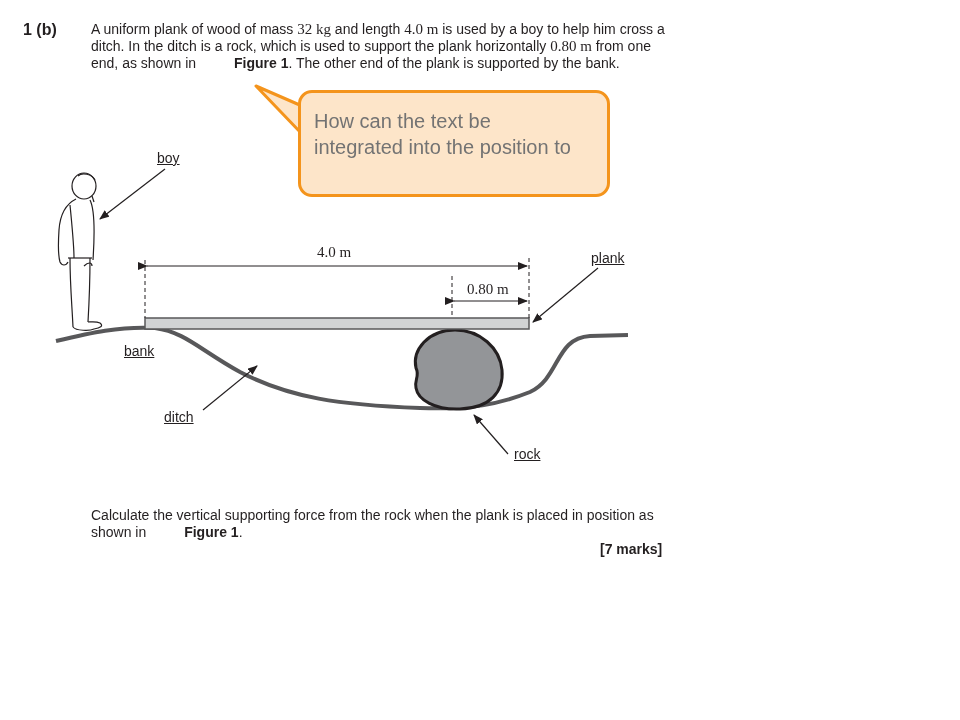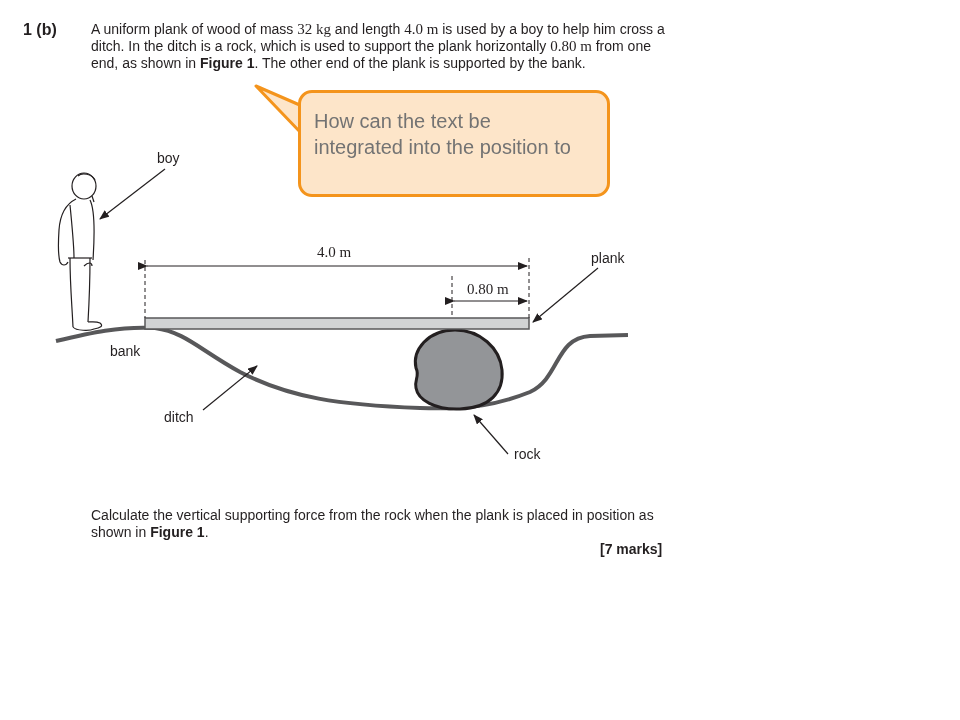--- a/index.html
+++ b/index.html
@@ -1,26 +1,26 @@
 <!DOCTYPE html>
 <html><head>
 <meta charset="utf-8">
 <style>
   html, body { margin: 0; padding: 0; background: #ffffff; }
   body { width: 960px; height: 720px; position: relative; overflow: hidden;
          font-family: "Liberation Sans", sans-serif; color: #231f20; }
   .qnum { position: absolute; left: 23px; top: 21px; font-weight: bold; font-size: 16px; }
   .para { position: absolute; left: 91px; top: 21px; width: 590px; font-size: 14px; line-height: 17px; }
   .serif { font-family: "Liberation Serif", serif; font-size: 15px; margin-top: 17px; }
-  b { font-weight: bold; }
+  b { font-weight: bold; margin-left: 34px; }
   .callout { position: absolute; left: 298px; top: 90px; width: 312px; height: 107px;
              background: #fde5c9; border: 3px solid #f4941c; border-radius: 14px; box-sizing: border-box; }
   .callout-text { position: absolute; left: 13px; top: 15px; font-size: 20px; line-height: 26px; color: #737373; }
   .diagram { position: absolute; left: 0; top: 0; }
-  .lbl { position: absolute; font-size: 14px; }
+  .lbl { position: absolute; font-size: 14px; text-decoration: underline; }
   .lbl-serif { position: absolute; font-family: "Liberation Serif", serif; font-size: 15px; }
   .question { position: absolute; left: 91px; top: 507px; width: 590px; font-size: 14px; line-height: 17px; }
   .marks { position: absolute; left: 600px; top: 541px; font-size: 14px; font-weight: bold; }
 </style>
 </head>
 <body>
 
 <div class="qnum">1 (b)</div>
 
 <div class="para"><span>A uniform plank of wood of mass </span><span class="serif">32 kg</span><span> and length </span><span class="serif">4.0 m</span><span> is used by a boy to help him cross a ditch.  In the ditch is a rock, which is used to support the plank horizontally </span><span class="serif">0.80 m</span><span> from one end, as shown in </span><b>Figure 1</b><span>.  The other end of the plank is supported by the bank.</span></div>
@@ -68,21 +68,21 @@
 
 <div class="callout">
   <div class="callout-text">
     <div>How can the text be</div>
     <div>integrated into the position to</div>
   </div>
 </div>
 
 <div class="lbl" style="left:157px;top:150px;">boy</div>
 <div class="lbl" style="left:591px;top:250px;">plank</div>
-<div class="lbl" style="left:110px;top:343px;">bank</div>
+<div class="lbl" style="left:124px;top:343px;">bank</div>
 <div class="lbl" style="left:164px;top:409px;">ditch</div>
 <div class="lbl" style="left:514px;top:446px;">rock</div>
 <div class="lbl-serif" style="left:317px;top:244px;">4.0 m</div>
 <div class="lbl-serif" style="left:467px;top:281px;">0.80 m</div>
 
 <div class="question"><span>Calculate the vertical supporting force from the rock when the plank is placed in position as shown in </span><b>Figure 1</b><span>.</span></div>
 
 <div class="marks">[7 marks]</div>
 
 </body></html>

